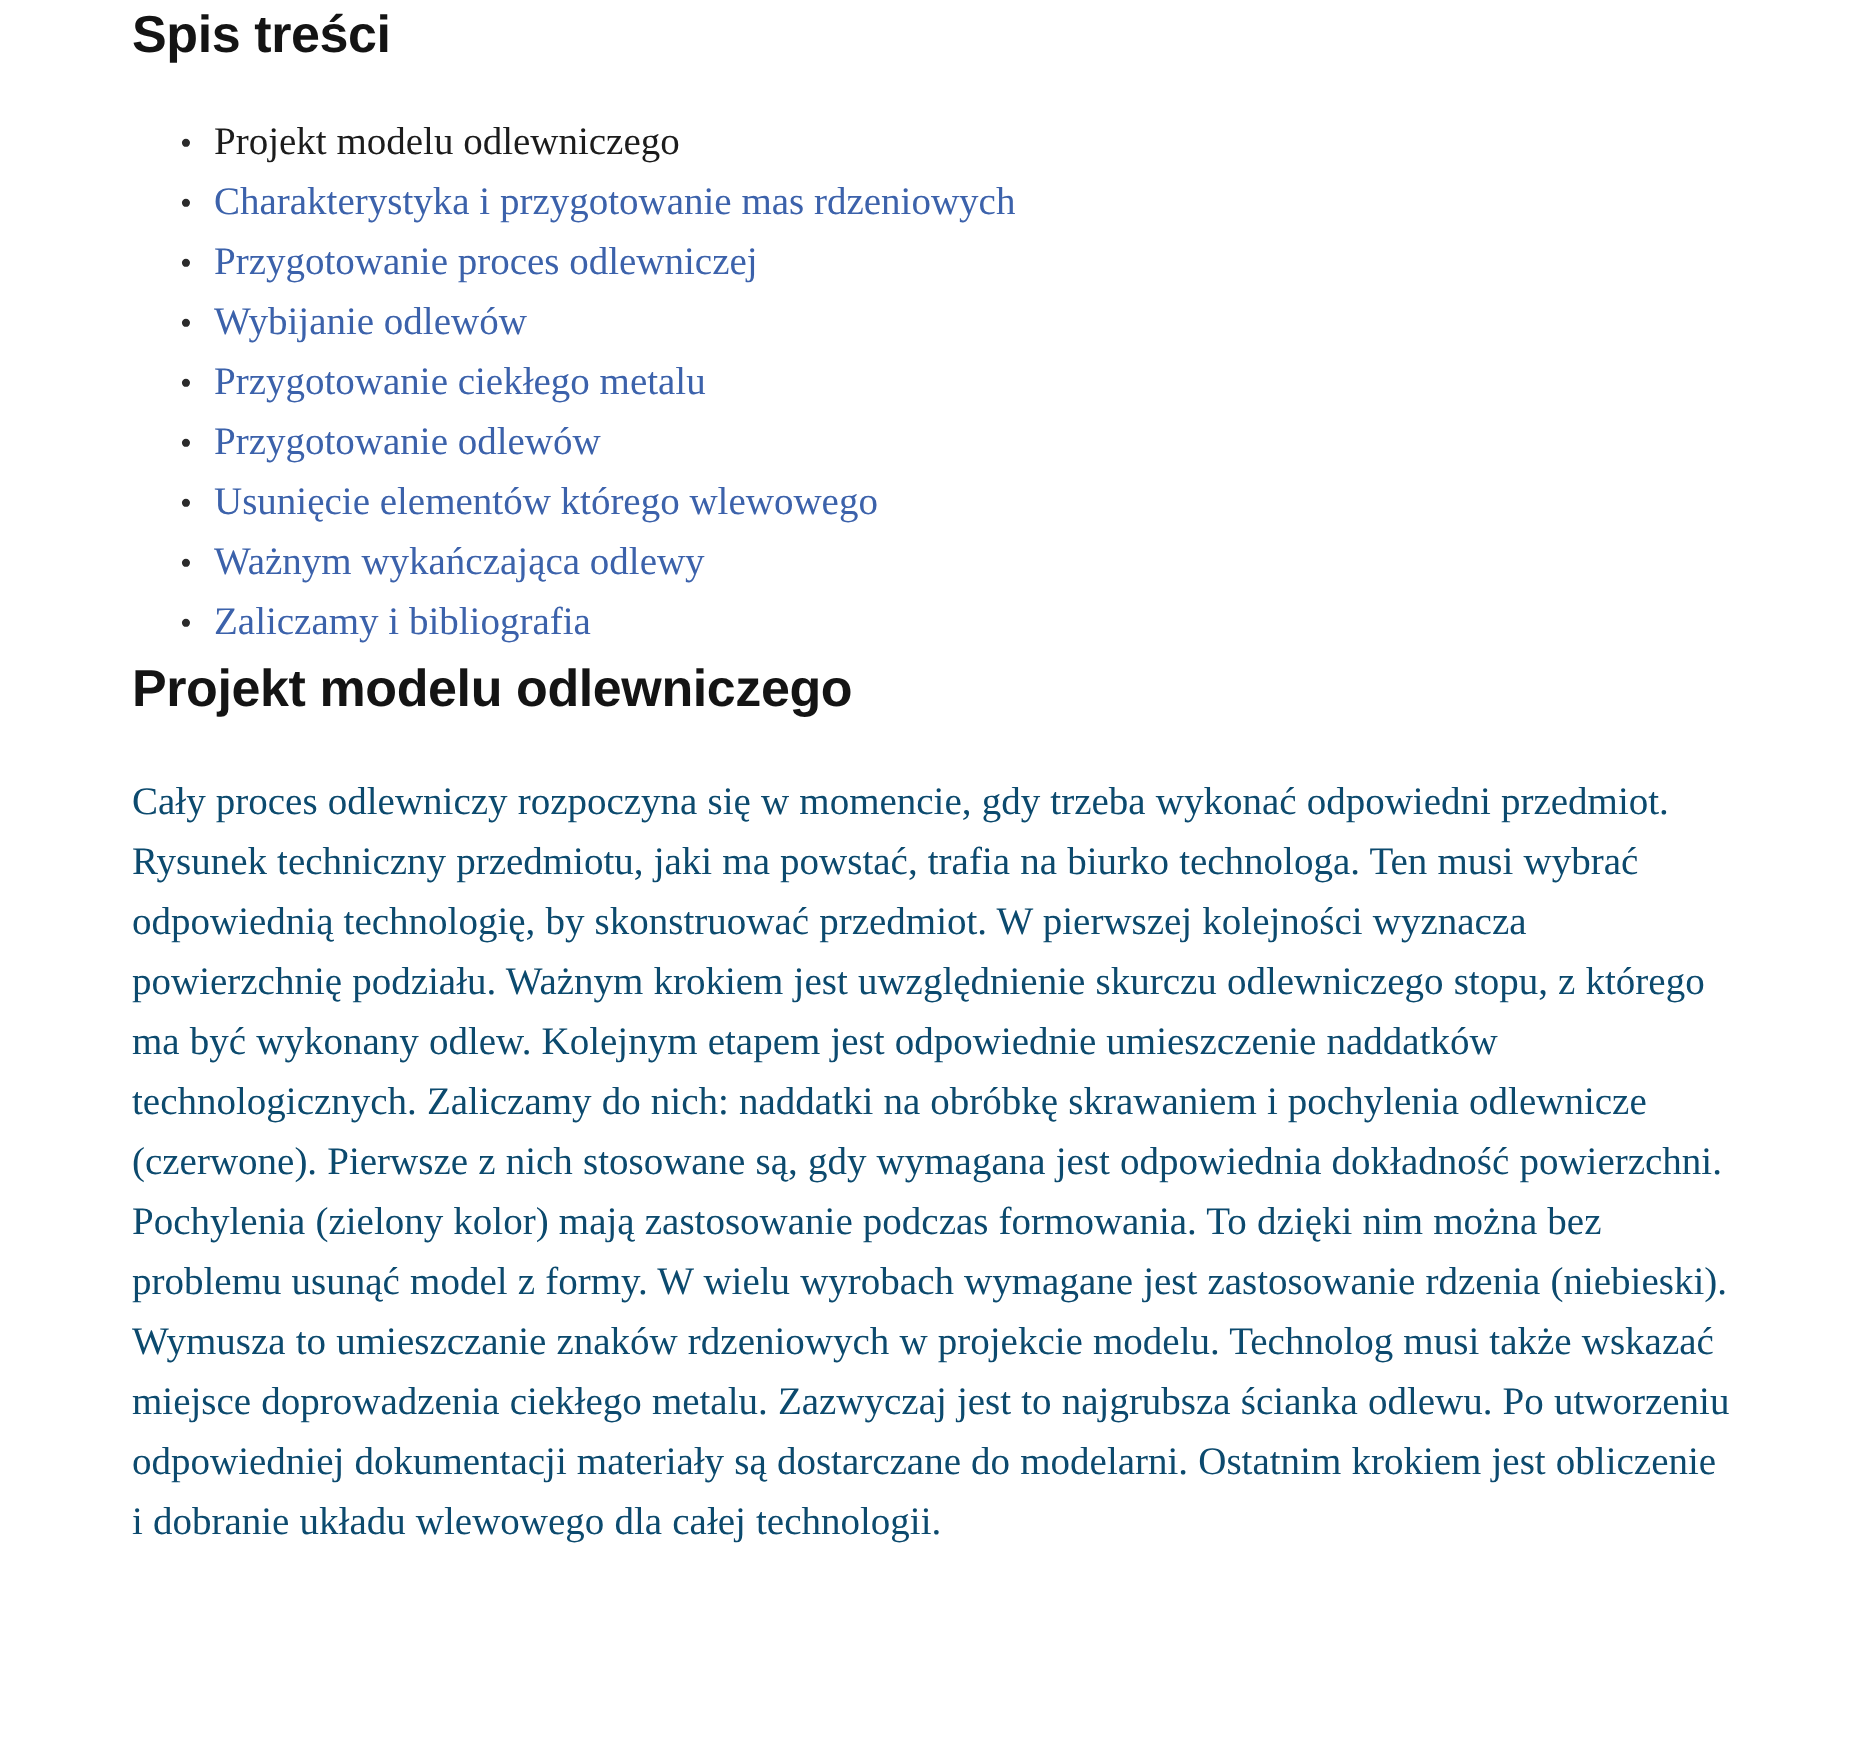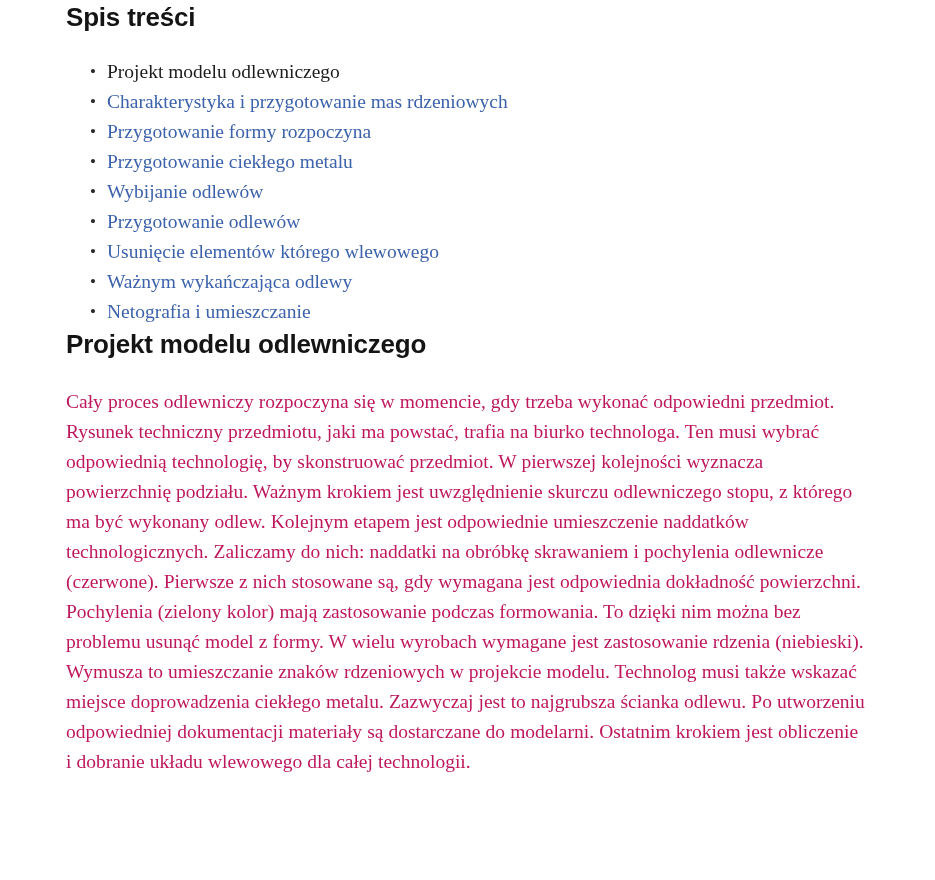--- a/index.html
+++ b/index.html
@@ -84,21 +84,21 @@
   }
 
   .article-heading {
     margin-top: 45px;
   }
 
   p.body-text {
     font-family: "Liberation Serif", serif;
     font-size: 19.5px;
     line-height: 30px;
-    color: #be185d;
+    color: #0c4a6e;
     margin: 0;
     margin-top: 26px;
     text-align: left;
     hyphens: none;
     word-spacing: 0.2px;
   }
 </style>
 </head>
 <body>
 
@@ -108,39 +108,39 @@
     <h2 class="section-heading toc-heading">Spis treści</h2>
 
     <ul class="toc-list">
       <li class="current">
         <span class="toc-link">Projekt modelu odlewniczego</span>
       </li>
       <li>
         <span class="toc-link">Charakterystyka i przygotowanie mas rdzeniowych</span>
       </li>
       <li>
-        <span class="toc-link">Przygotowanie formy rozpoczyna</span>
+        <span class="toc-link">Przygotowanie proces odlewniczej</span>
+      </li>
+      <li>
+        <span class="toc-link">Wybijanie odlewów</span>
       </li>
       <li>
         <span class="toc-link">Przygotowanie ciekłego metalu</span>
-      </li>
-      <li>
-        <span class="toc-link">Wybijanie odlewów</span>
       </li>
       <li>
         <span class="toc-link">Przygotowanie odlewów</span>
       </li>
       <li>
         <span class="toc-link">Usunięcie elementów którego wlewowego</span>
       </li>
       <li>
         <span class="toc-link">Ważnym wykańczająca odlewy</span>
       </li>
       <li>
-        <span class="toc-link">Netografia i umieszczanie</span>
+        <span class="toc-link">Zaliczamy i bibliografia</span>
       </li>
     </ul>
 
     <h2 class="section-heading article-heading">Projekt modelu odlewniczego</h2>
 
     <p class="body-text">Cały proces odlewniczy rozpoczyna się w momencie, gdy trzeba wykonać odpowiedni przedmiot. Rysunek techniczny przedmiotu, jaki ma powstać, trafia na biurko technologa. Ten musi wybrać odpowiednią technologię, by skonstruować przedmiot. W pierwszej kolejności wyznacza powierzchnię podziału. Ważnym krokiem jest uwzględnienie skurczu odlewniczego stopu, z którego ma być wykonany odlew. Kolejnym etapem jest odpowiednie umieszczenie naddatków technologicznych. Zaliczamy do nich: naddatki na obróbkę skrawaniem i pochylenia odlewnicze (czerwone). Pierwsze z nich stosowane są, gdy wymagana jest odpowiednia dokładność powierzchni. Pochylenia (zielony kolor) mają zastosowanie podczas formowania. To dzięki nim można bez problemu usunąć model z formy. W wielu wyrobach wymagane jest zastosowanie rdzenia (niebieski). Wymusza to umieszczanie znaków rdzeniowych w projekcie modelu. Technolog musi także wskazać miejsce doprowadzenia ciekłego metalu. Zazwyczaj jest to najgrubsza ścianka odlewu. Po utworzeniu odpowiedniej dokumentacji materiały są dostarczane do modelarni. Ostatnim krokiem jest obliczenie i dobranie układu wlewowego dla całej technologii.</p>
 
   </div>
 </div>
 

